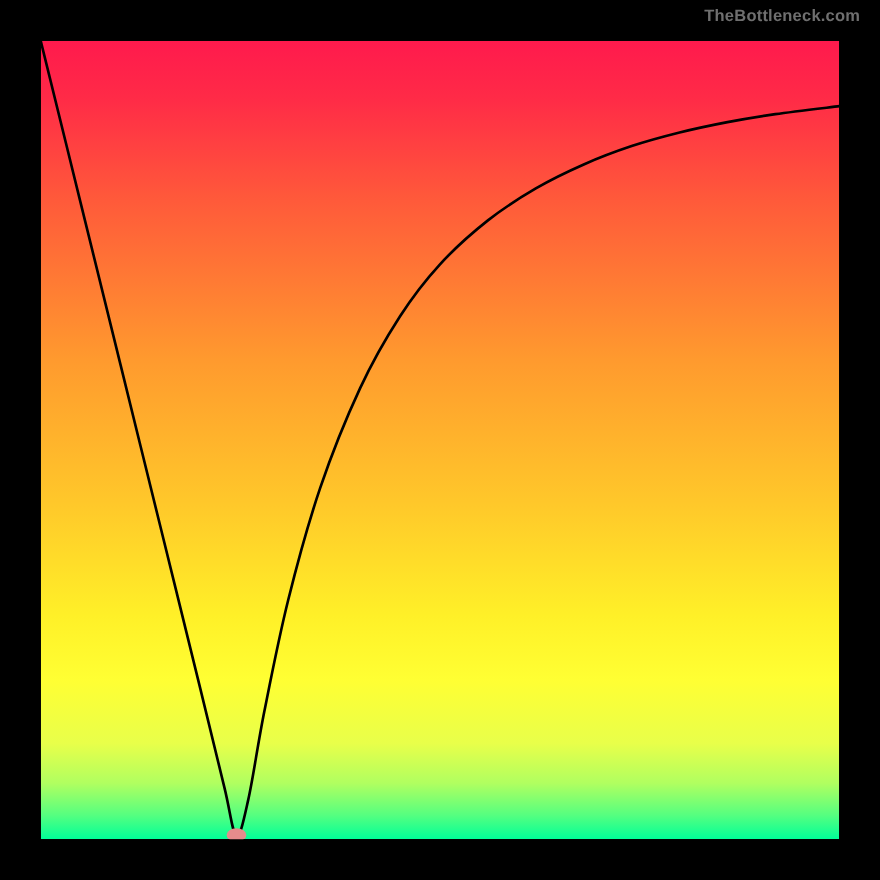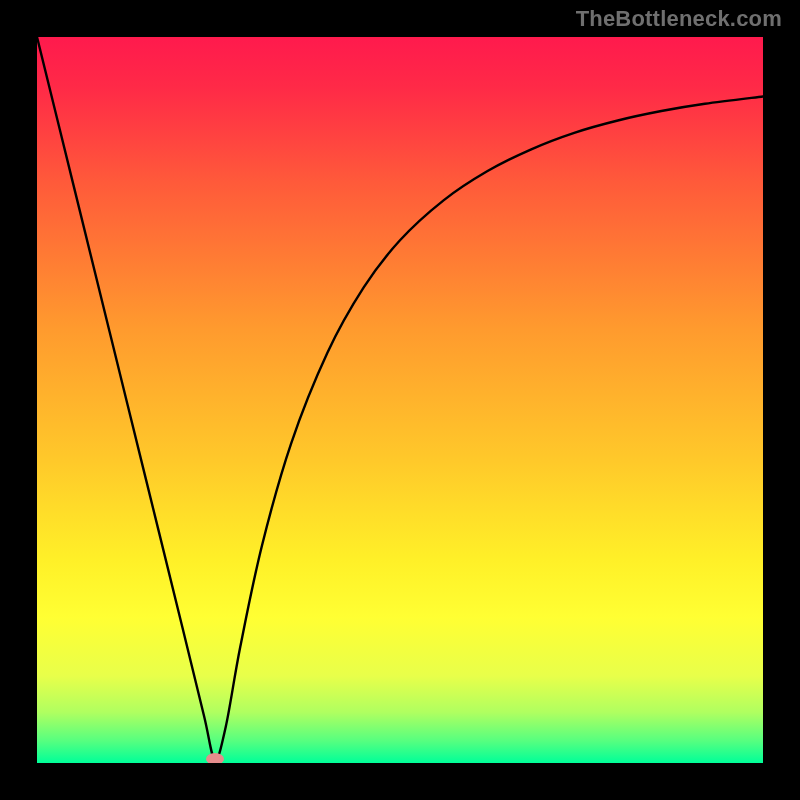--- a/index.html
+++ b/index.html
@@ -41,21 +41,21 @@
     border-radius: 50%;
     z-index: 3;
     transform: translate(-50%, -50%);
   }
   .watermark {
     position: absolute;
     top: 6px;
     right: 18px;
     color: #6f6f6f;
     font-family: Arial, Helvetica, sans-serif;
-    font-size: 22px;
+    font-size: 15px;
     font-weight: 600;
     z-index: 5;
     letter-spacing: 0.2px;
   }
 </style>
 </head>
 <body>
 
 <div class="chart-container">
 

